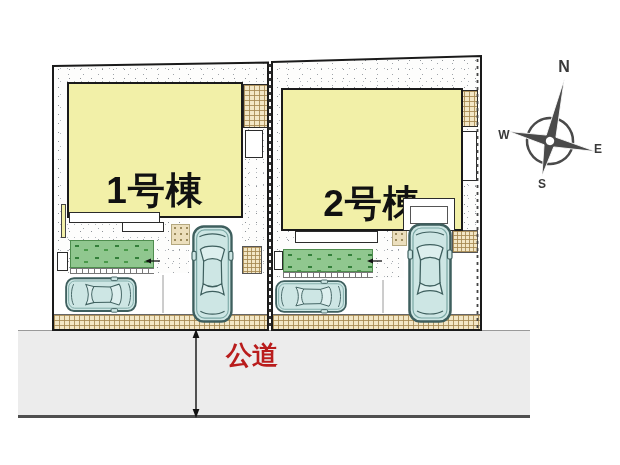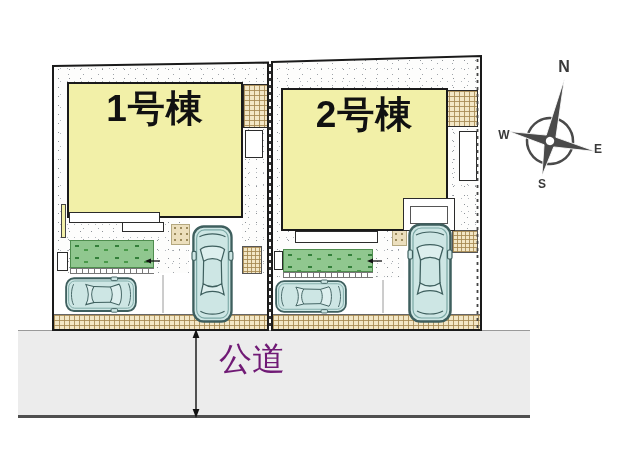--- a/index.html
+++ b/index.html
@@ -18,42 +18,42 @@
 
   .whitezone{background:#fff;}
 
   
   .checkered{background-color:#f3e7c6;
     background-image:
       linear-gradient(to right, rgba(166,137,80,.85) 1px, transparent 1px),
       linear-gradient(to bottom, rgba(166,137,80,.85) 1px, transparent 1px);
     background-size:5px 5px;}
 
-  .building{background:#f2f0a8;border:2px solid #1a1a1a;display:flex;align-items:flex-start;justify-content:center;}
+  .building{background:#f2f0a8;border:2px solid #1a1a1a;display:flex;align-items:flex-end;justify-content:center;}
   .bldg-label{font-size:37px;font-weight:bold;color:#111;letter-spacing:1px;white-space:nowrap;}
 
   .garden{background-color:#90c78f;border:1px solid #4e8d4e;
     background-image:
       radial-gradient(ellipse 2.6px 1.1px at 6px 5px, #33803a 98%, transparent),
       radial-gradient(ellipse 2.6px 1.1px at 15px 9px, #4a9a4a 98%, transparent);
     background-size:20px 12px;}
 
   .pave{background:#fff;border-top:1px solid #777;border-bottom:1px solid #777;
     background-image:repeating-linear-gradient(90deg,#777 0 1px,transparent 1px 6px);}
 
   .wrect{background:#fff;border:1.5px solid #2b2b2b;}
 
   .tanpatch{background-color:#ecdfbd;border:1px solid #b4a87f;
     background-image:radial-gradient(circle .8px at 3px 3px, #9c8b5c 98%, transparent);
     background-size:6px 6px;}
 
   .sidewalk{border-top:1px solid #666;}
 
   .road{background:#ececec;border-top:1px solid #9a9a9a;border-bottom:3px solid #4f4f4f;}
-  .road-label{font-size:33px;font-weight:400;color:#701a75;line-height:1.12;text-align:center;white-space:nowrap;}
+  .road-label{font-size:26px;font-weight:700;color:#b91c1c;line-height:1.12;text-align:center;white-space:nowrap;}
 
   .compass-letter{font-weight:bold;color:#3a3a3a;text-align:center;}
   svg.overlay{position:absolute;left:0;top:0;pointer-events:none;}
 </style>
 </head>
 <body>
 
 <div id="canvas">
 
   <div class="abs road" style="left:18px;top:330px;width:512px;height:88px;"></div>
@@ -86,21 +86,21 @@
   <div class="abs wrect" style="left:122px;top:222px;width:42px;height:10px;"></div>
 
   <div class="abs garden" style="left:283px;top:249px;width:90px;height:23px;"></div>
   <div class="abs pave" style="left:283px;top:272px;width:90px;height:6px;"></div>
   <div class="abs wrect" style="left:274px;top:251px;width:9px;height:19px;"></div>
   <div class="abs tanpatch" style="left:392px;top:230px;width:15px;height:16px;"></div>
   <div class="abs checkered" style="left:452px;top:230px;width:26px;height:23px;border:1px solid #555;background-size:4px 4px;"></div>
   <div class="abs checkered" style="left:443px;top:90px;width:35px;height:37px;border:1.5px solid #2a2a2a;"></div>
   <div class="abs wrect" style="left:459px;top:131px;width:18px;height:50px;"></div>
 
-  <div class="abs building" style="left:281px;top:88px;width:167px;height:143px;">
+  <div class="abs building" style="left:281px;top:88px;width:182px;height:143px;">
     <span class="bldg-label">2号棟</span>
   </div>
   <div class="abs wrect" style="left:403px;top:198px;width:52px;height:33px;">
     <div class="abs" style="left:6px;top:7px;width:38px;height:18px;border:1px solid #555;background:#fff;"></div>
   </div>
   <div class="abs wrect" style="left:295px;top:231px;width:83px;height:12px;"></div>
 
   <svg class="overlay" width="620" height="465" viewBox="0 0 620 465">
     <defs>
       <g id="car-top">

